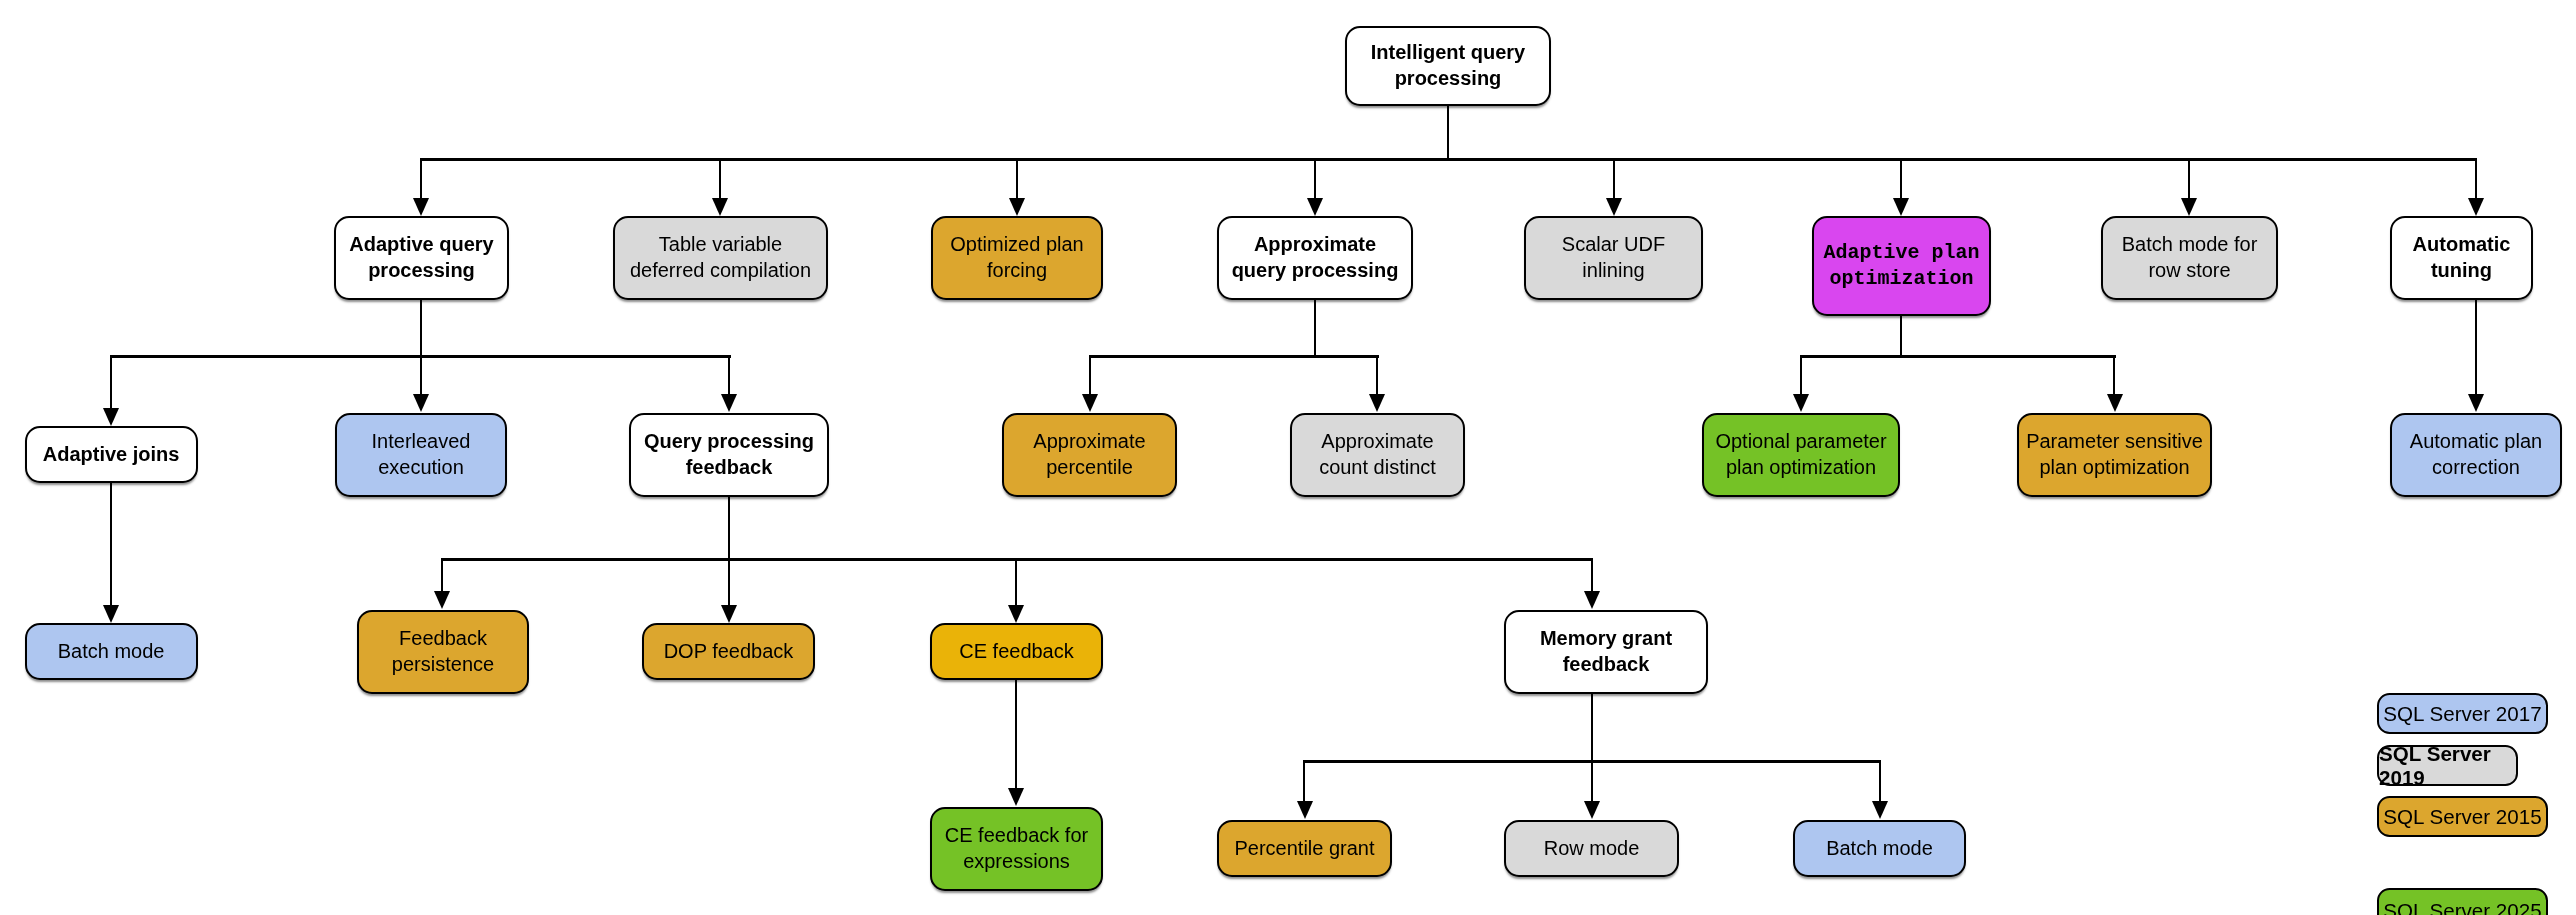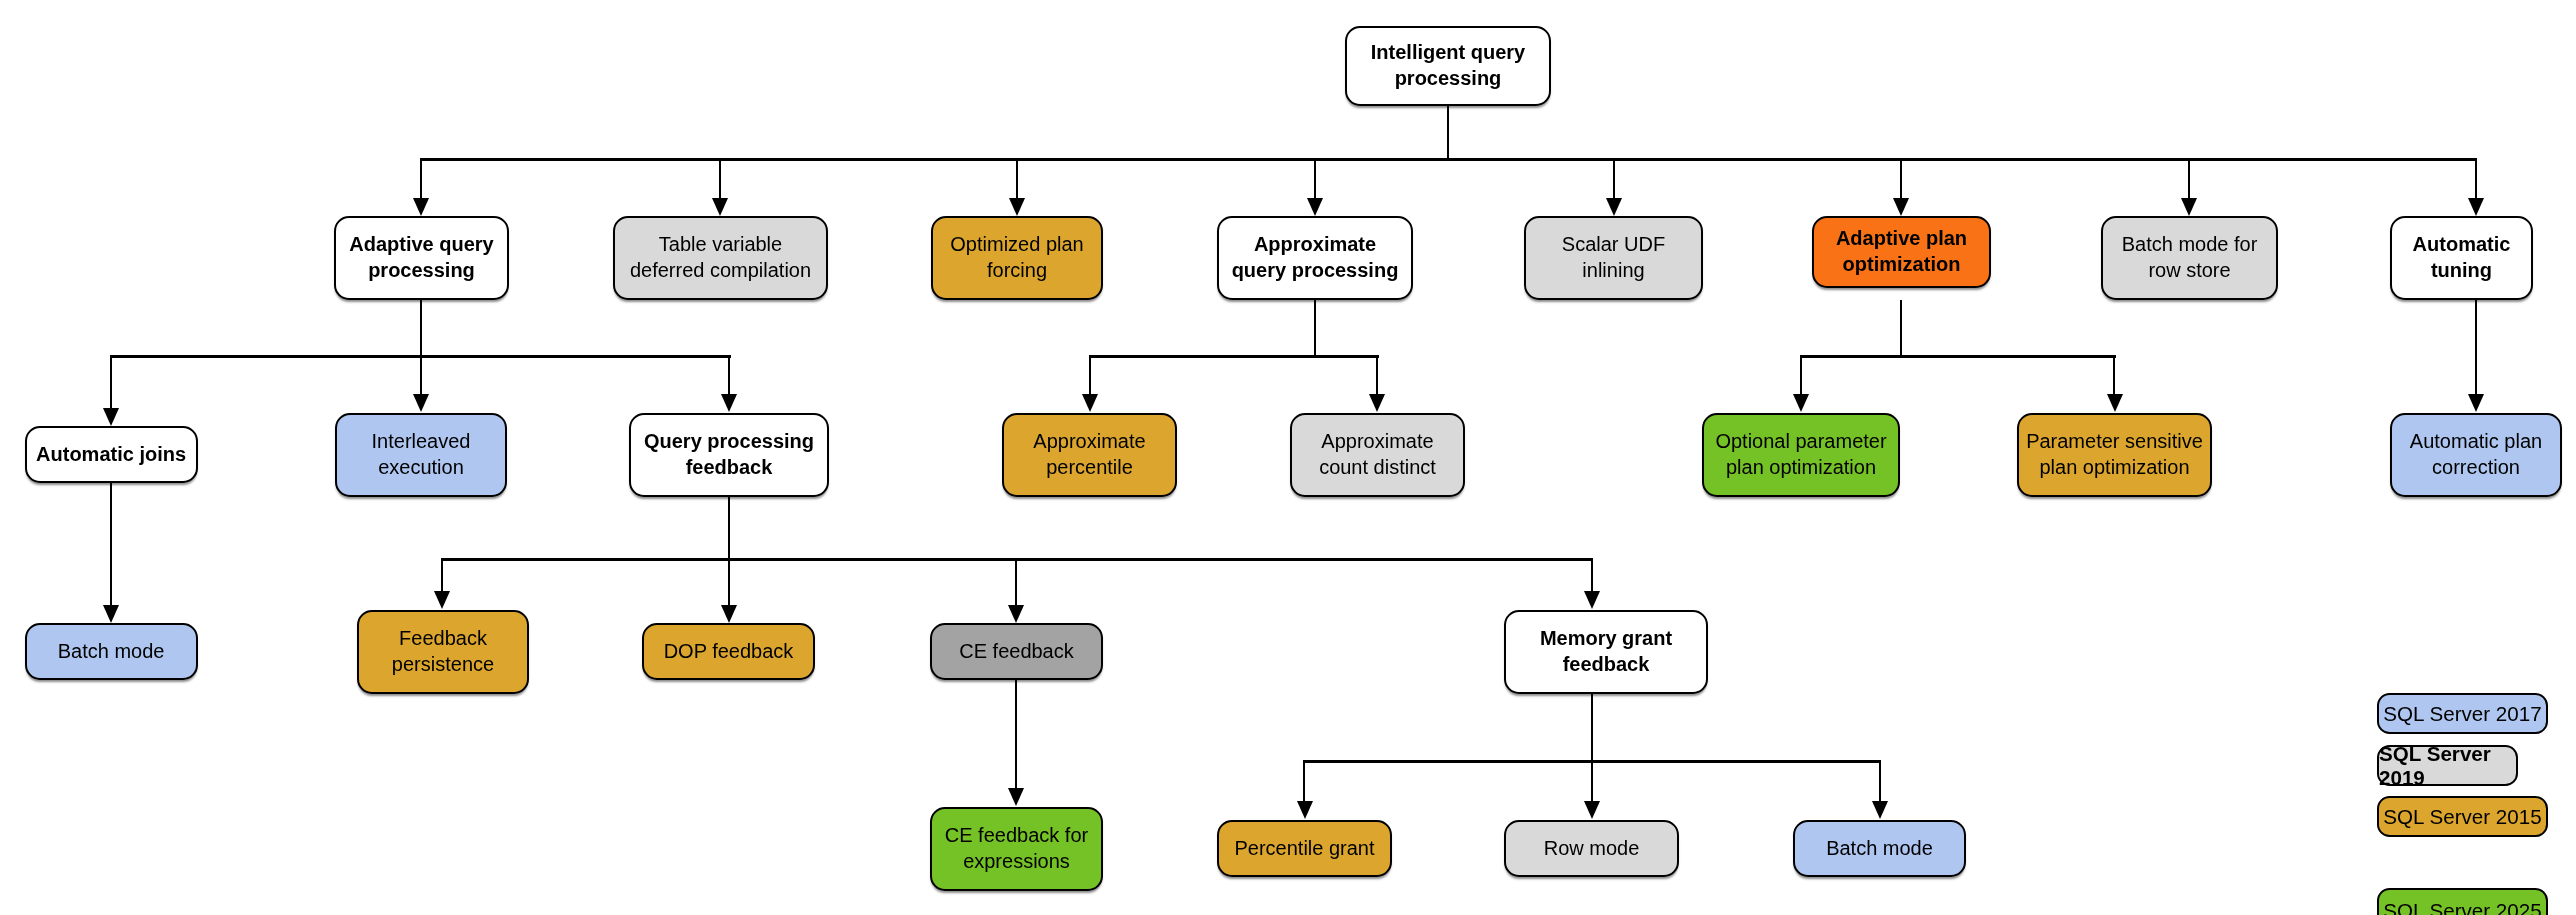--- a/index.html
+++ b/index.html
@@ -126,46 +126,46 @@
       <div class="node bold" style="left: 334px; top: 216px; width: 175px; height: 84px; background: rgb(255, 255, 255);">Adaptive query
 processing</div>
       <div class="node" style="left: 613px; top: 216px; width: 215px; height: 84px; background: rgb(217, 217, 217);">Table variable
 deferred compilation</div>
       <div class="node" style="left: 931px; top: 216px; width: 172px; height: 84px; background: rgb(220, 166, 46);">Optimized plan
 forcing</div>
       <div class="node bold" style="left: 1217px; top: 216px; width: 196px; height: 84px; background: rgb(255, 255, 255);">Approximate
 query processing</div>
       <div class="node" style="left: 1524px; top: 216px; width: 179px; height: 84px; background: rgb(217, 217, 217);">Scalar UDF
 inlining</div>
-      <div class="node bold" style="left: 1812px; top: 216px; width: 179px; height: 72px; background: #f97316;">Adaptive plan
+      <div class="node bold" style="left: 1812px; top: 216px; width: 179px; height: 100px; background: #d946ef; font-family: Liberation Mono, monospace;">Adaptive plan
 optimization</div>
       <div class="node" style="left: 2101px; top: 216px; width: 177px; height: 84px; background: rgb(217, 217, 217);">Batch mode for
 row store</div>
       <div class="node bold" style="left: 2390px; top: 216px; width: 143px; height: 84px; background: rgb(255, 255, 255);">Automatic
 tuning</div>
-      <div class="node bold" style="left: 24.6px; top: 426px; width: 173px; height: 57px; background: rgb(255, 255, 255);">Automatic joins</div>
+      <div class="node bold" style="left: 24.6px; top: 426px; width: 173px; height: 57px; background: rgb(255, 255, 255);">Adaptive joins</div>
       <div class="node" style="left: 335px; top: 413px; width: 172px; height: 84px; background: rgb(174, 198, 240);">Interleaved
 execution</div>
       <div class="node bold" style="left: 629px; top: 413px; width: 200px; height: 84px; background: rgb(255, 255, 255);">Query processing
 feedback</div>
       <div class="node" style="left: 1002px; top: 413px; width: 175px; height: 84px; background: rgb(220, 166, 46);">Approximate
 percentile</div>
       <div class="node" style="left: 1290px; top: 413px; width: 175px; height: 84px; background: rgb(217, 217, 217);">Approximate
 count distinct</div>
       <div class="node" style="left: 1702px; top: 413px; width: 198px; height: 84px; background: rgb(117, 194, 38);">Optional parameter
 plan optimization</div>
       <div class="node" style="left: 2017px; top: 413px; width: 195px; height: 84px; background: rgb(220, 166, 46);">Parameter sensitive
 plan optimization</div>
       <div class="node" style="left: 2390px; top: 413px; width: 172px; height: 84px; background: rgb(174, 198, 240);">Automatic plan
 correction</div>
       <div class="node" style="left: 24.6px; top: 623px; width: 173px; height: 57px; background: rgb(174, 198, 240);">Batch mode</div>
       <div class="node" style="left: 357px; top: 610px; width: 172px; height: 84px; background: rgb(220, 166, 46);">Feedback
 persistence</div>
       <div class="node" style="left: 642px; top: 623px; width: 173px; height: 57px; background: rgb(220, 166, 46);">DOP feedback</div>
-      <div class="node" style="left: 930px; top: 623px; width: 173px; height: 57px; background: #a3a3a3;">CE feedback</div>
+      <div class="node" style="left: 930px; top: 623px; width: 173px; height: 57px; background: #eab308;">CE feedback</div>
       <div class="node bold" style="left: 1504px; top: 610px; width: 204px; height: 84px; background: rgb(255, 255, 255);">Memory grant
 feedback</div>
       <div class="node" style="left: 930px; top: 807px; width: 173px; height: 84px; background: rgb(117, 194, 38);">CE feedback for
 expressions</div>
       <div class="node" style="left: 1217px; top: 820px; width: 175px; height: 57px; background: rgb(220, 166, 46);">Percentile grant</div>
       <div class="node" style="left: 1504px; top: 820px; width: 175px; height: 57px; background: rgb(217, 217, 217);">Row mode</div>
       <div class="node" style="left: 1793px; top: 820px; width: 173px; height: 57px; background: rgb(174, 198, 240);">Batch mode</div>
     </div>
   <div id="legend">
       <div class="legend-item" style="left: 2377px; top: 693px; width: 171px; height: 41px; background: rgb(174, 198, 240);">SQL Server 2017</div>

